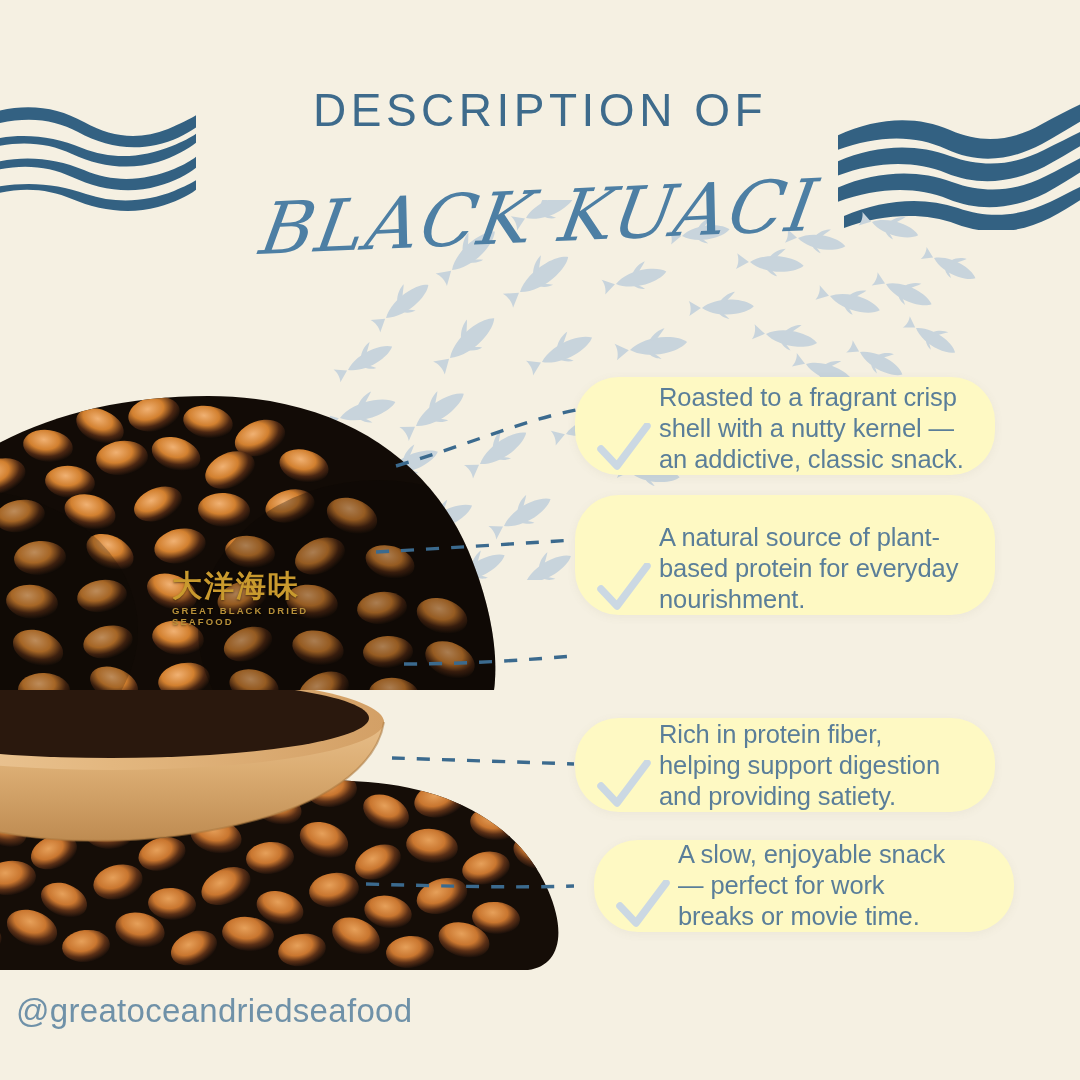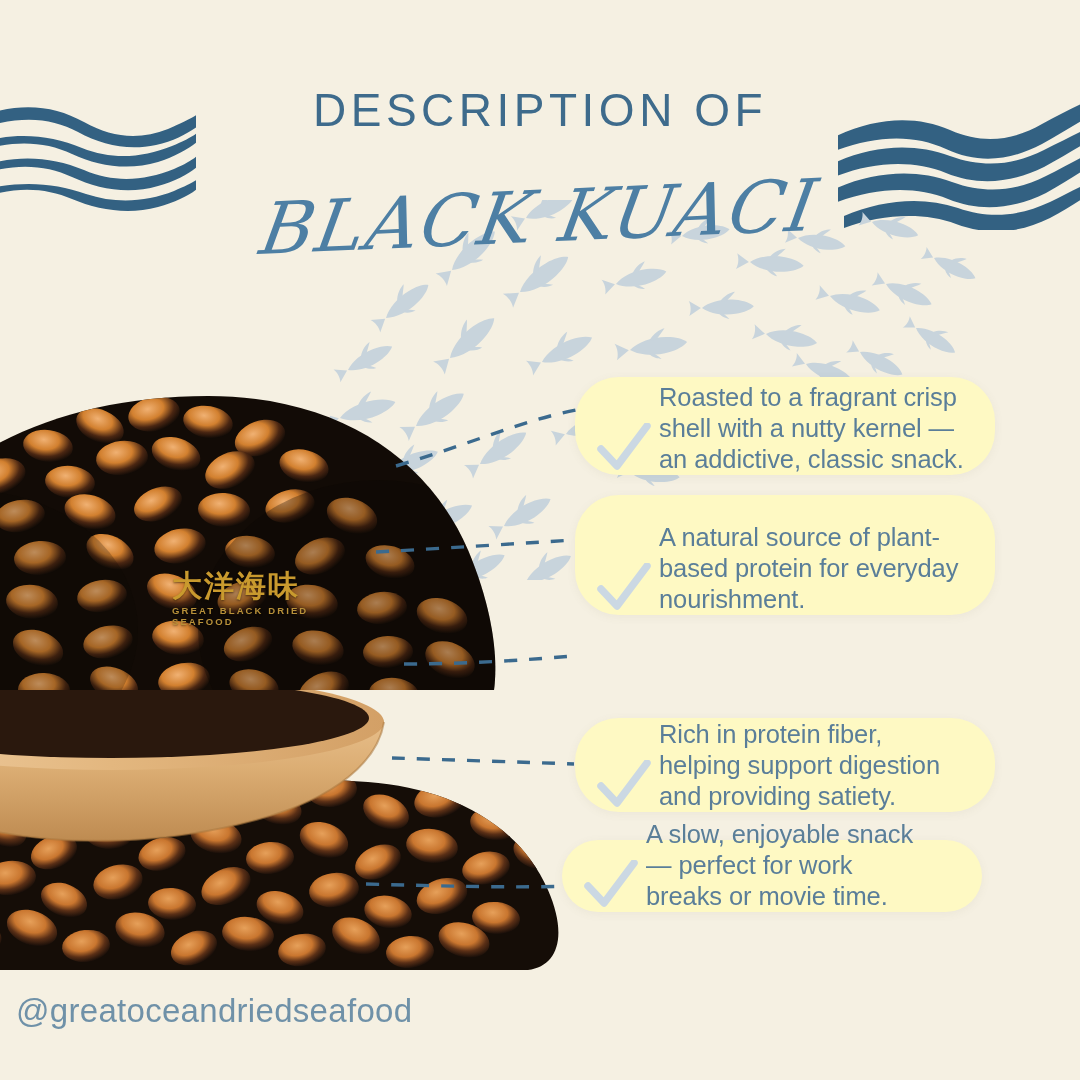--- a/index.html
+++ b/index.html
@@ -75,21 +75,21 @@
     font-family:"Liberation Sans", sans-serif;
     font-size:25.5px;line-height:31px;color:#5A7E99;
     white-space:pre-line;
     margin-left:-4px;
     letter-spacing:-0.1px;
   }
   #card-0{left:575px;top:377px;width:420px;height:98px;}
   #card-1{left:575px;top:495px;width:420px;height:120px;}
   #card-2{left:575px;top:613px;width:420px;height:86px;}
   #card-3{left:575px;top:718px;width:420px;height:94px;}
-  #card-4{left:562px;top:840px;width:420px;height:72px;}
+  #card-4{left:594px;top:840px;width:420px;height:92px;}
 
   #card-0 .ctext{margin-top:0px;}
   #card-2 .ctext{position:relative;top:0px;}
 
   
   #handle{
     position:absolute;left:0;top:992px;width:1080px;text-align:left;
     font-family:"Liberation Sans", sans-serif;
     font-size:33px;color:#6F91A8;letter-spacing:.3px;margin-left:16px;
   }

